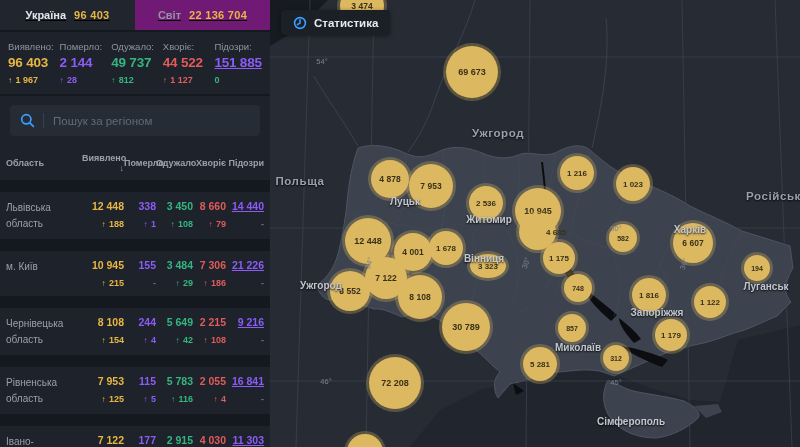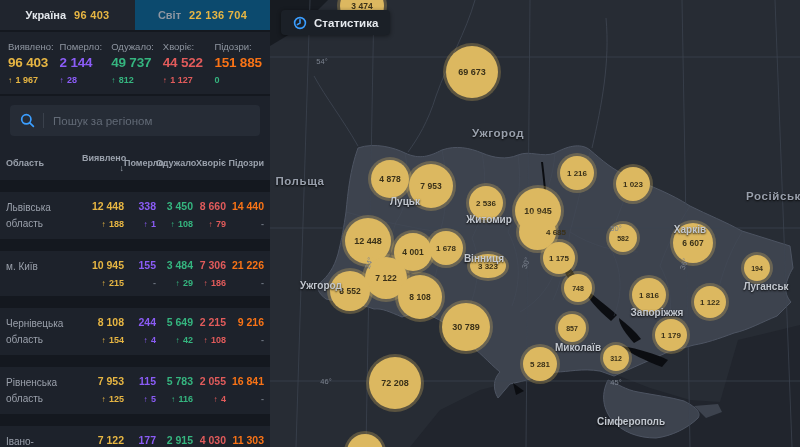--- a/index.html
+++ b/index.html
@@ -3,21 +3,21 @@
 <meta charset="utf-8">
 <style>
   * { box-sizing: border-box; margin: 0; padding: 0; }
   html,body { width:800px; height:447px; overflow:hidden; background:#14181f;
     font-family:"Liberation Sans", sans-serif; }
   .app { position:relative; width:800px; height:447px; display:flex; }
 
   
   .sidebar { position:relative; z-index:5; width:270px; height:447px; flex:none;
     background:#14181f; display:flex; flex-direction:column; overflow:hidden; }
-  .tabs { display:flex; height:30px; background:#0c4a6e; flex:none; }
+  .tabs { display:flex; height:30px; background:#701a75; flex:none;text-decoration:underline; }
   .tab { flex:1; display:flex; align-items:center; justify-content:center; gap:8px;
     font-size:11px; cursor:pointer; }
   .tab.active { background:#20252e; }
   .tab .t-label { color:#8f96a1; font-weight:bold; }
   .tab.active .t-label { color:#e3e7ec; }
   .tab .t-value { color:#e7b643; font-weight:bold; letter-spacing:.3px; }
 
   .stats { display:grid; grid-template-columns:repeat(5,1fr); background:#1d222b;
     padding:9px 4px 9px 8px; margin-top:2px; flex:none; }
   .stat .s-label { display:block; font-size:9.5px; color:#8f96a1; }
@@ -39,21 +39,21 @@
   .w0{width:76px;} .w1{width:42px;} .w2{width:32px;} .w3{width:37px;} .w4{width:33px;} .w5{width:38px;}
 
   .rows { flex:1; background:#14181f; overflow:hidden; }
   .row { display:flex; padding:8px 6px; background:#1d222b; margin-top:12px; margin-bottom:6px; }
   .row .region { width:76px; color:#9aa0ab; font-size:10px; line-height:1.55; padding-right:4px; }
   .cell .val { display:block; font-size:10.5px; font-weight:bold; }
   .cell .delta { display:block; font-size:9px; font-weight:bold; margin-top:7px; }
   .arr { font-size:8px; margin-right:1px; }
 
   .c-yellow { color:#e7b643; } .c-white { color:#8b5cf6; } .c-green { color:#35b57f; }
-  .c-red { color:#e15b5b; } .c-teal { color:#f97316; } .c-gray { color:#6b727e; }
+  .c-red { color:#e15b5b; } .c-teal { color:#8b5cf6;text-decoration:underline; } .c-gray { color:#6b727e; }
 
   
   .map { position:relative; width:530px; height:447px; background:#262b33; overflow:hidden; }
   .map svg.terrain { position:absolute; left:0; top:0; }
   .bubble { position:absolute; border-radius:50%; background:#dcb860;
     box-shadow:0 0 0 3px rgba(222,186,96,.28); color:#3a3119; font-weight:bold;
     display:flex; align-items:center; justify-content:center; white-space:nowrap; cursor:pointer; }
   .map-label { position:absolute; transform:translate(-50%,-50%); color:#c2c7cf;
     font-size:10px; font-weight:bold; text-shadow:0 1px 2px rgba(0,0,0,.9); white-space:nowrap; pointer-events:none; }
   .map-label.country { color:#99a0ac; font-size:11.5px; letter-spacing:.6px; }

